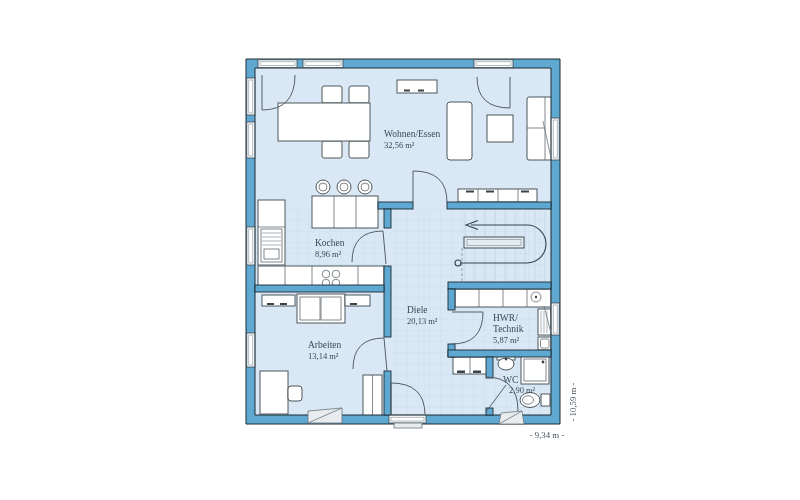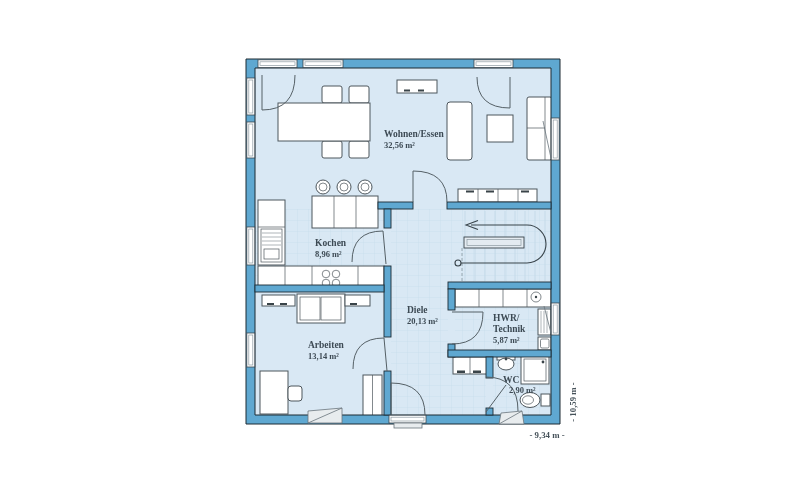--- a/index.html
+++ b/index.html
@@ -1,17 +1,17 @@
 <!DOCTYPE html>
 <html style="--c-wall: #5fa8d1; --c-floor: #d9e8f4; --c-tile_line: #c6dbeb; --c-outline: #1c2b33; --c-furniture_stroke: #4d565c; --c-text: #3d4a54;"><head>
 <meta charset="utf-8">
 <style>
   html,body{margin:0;padding:0;background:#ffffff;}
   .stage{position:relative;width:800px;height:500px;background:#ffffff;overflow:hidden;
-         font-family:"Liberation Serif","DejaVu Serif",serif;font-weight:bold;}
+         font-family:"Liberation Serif","DejaVu Serif",serif;}
   svg{display:block;}
   .wall{fill:var(--c-wall);stroke:var(--c-outline);stroke-width:0.9;}
   .outerwall{fill:var(--c-wall);stroke:var(--c-outline);stroke-width:1;fill-rule:evenodd;}
   .floor{fill:var(--c-floor);}
   .tiles{fill:url(#tilegrid);}
   .tileline{stroke:var(--c-tile_line);stroke-width:0.7;fill:none;}
   .furn{fill:#ffffff;stroke:var(--c-furniture_stroke);stroke-width:1;}
   .furnthin{fill:none;stroke:var(--c-furniture_stroke);stroke-width:0.7;}
   .hatch{stroke:#7b858c;stroke-width:0.6;fill:none;}
   .dash{fill:#3a4449;}

